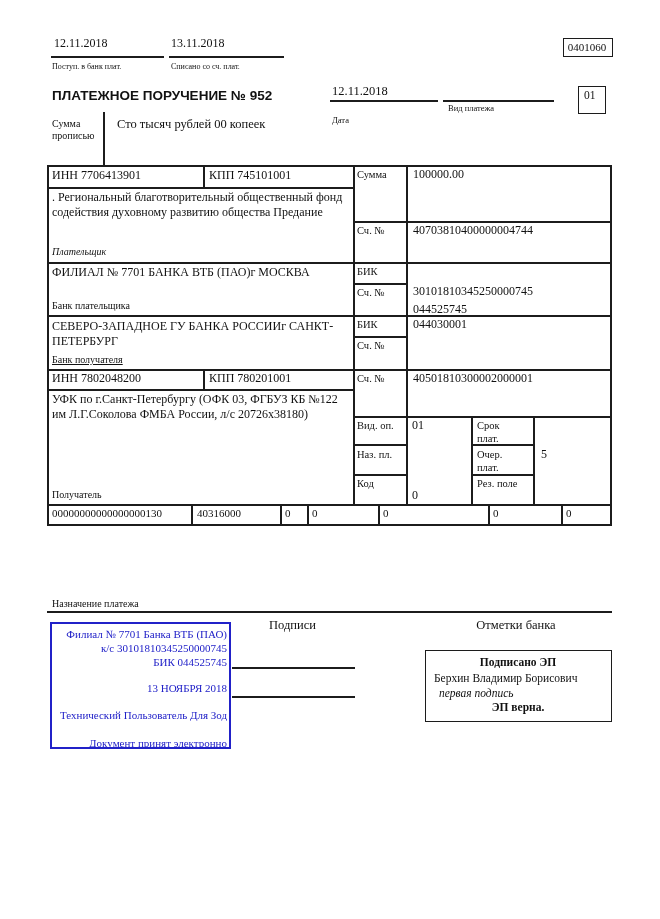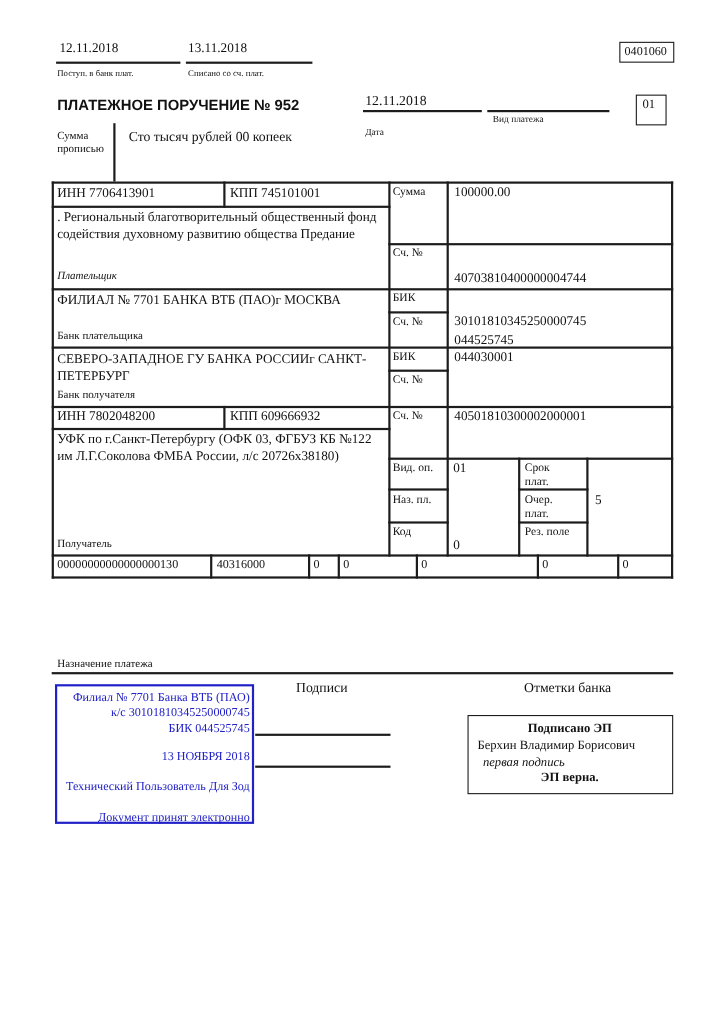--- a/index.html
+++ b/index.html
@@ -65,44 +65,44 @@
   <div class="ln" style="left:47px;top:187px;width:308px;height:2px;"></div>
   <div class="t fs12" style="left:52px;top:169px;">ИНН 7706413901</div>
   <div class="t fs12" style="left:209px;top:169px;">КПП 745101001</div>
   <div class="w fs12" style="left:52px;top:190px;width:292px;">. Региональный благотворительный общественный фонд содействия духовному развитию общества Предание</div>
   <div class="t fs10" style="left:52px;top:246px;font-style:italic;">Плательщик</div>
 
   <div class="t fs105" style="left:357px;top:169px;">Сумма</div>
   <div class="t fs12" style="left:413px;top:168px;">100000.00</div>
   <div class="ln" style="left:353px;top:221px;width:259px;height:2px;"></div>
   <div class="t fs105" style="left:357px;top:225px;">Сч. №</div>
-  <div class="t fs12" style="left:413px;top:224px;margin-top:22px;">40703810400000004744</div>
+  <div class="t fs12" style="left:413px;top:224px;">40703810400000004744</div>
 
   <div class="ln" style="left:47px;top:262px;width:565px;height:2px;"></div>
   <div class="t fs12" style="left:52px;top:266px;">ФИЛИАЛ № 7701 БАНКА ВТБ (ПАО)г МОСКВА</div>
   <div class="t fs10" style="left:52px;top:300px;">Банк плательщика</div>
   <div class="t fs105" style="left:357px;top:266px;">БИК</div>
   <div class="t fs12" style="left:413px;top:265px;margin-top:38px;">044525745</div>
   <div class="ln" style="left:353px;top:283px;width:55px;height:2px;"></div>
   <div class="t fs105" style="left:357px;top:287px;">Сч. №</div>
   <div class="t fs12" style="left:413px;top:285px;">30101810345250000745</div>
 
   <div class="ln" style="left:47px;top:315px;width:565px;height:2px;"></div>
   <div class="w fs12" style="left:52px;top:319px;width:302px;">СЕВЕРО-ЗАПАДНОЕ ГУ БАНКА РОССИИг САНКТ-ПЕТЕРБУРГ</div>
-  <div class="t fs10" style="left:52px;top:354px;">Банк получателя</div>
+  <div class="t fs10" style="left:52px;top:354px;text-decoration:underline;">Банк получателя</div>
   <div class="t fs105" style="left:357px;top:319px;">БИК</div>
   <div class="t fs12" style="left:413px;top:318px;">044030001</div>
   <div class="ln" style="left:353px;top:336px;width:55px;height:2px;"></div>
   <div class="t fs105" style="left:357px;top:340px;">Сч. №</div>
 
   <div class="ln" style="left:47px;top:369px;width:565px;height:2px;"></div>
   <div class="ln" style="left:203px;top:369px;width:2px;height:22px;"></div>
   <div class="ln" style="left:47px;top:389px;width:308px;height:2px;"></div>
   <div class="t fs12" style="left:52px;top:372px;">ИНН 7802048200</div>
-  <div class="t fs12" style="left:209px;top:372px;">КПП 609666932</div>
+  <div class="t fs12" style="left:209px;top:372px;">КПП 780201001</div>
   <div class="t fs105" style="left:357px;top:373px;">Сч. №</div>
   <div class="t fs12" style="left:413px;top:372px;">40501810300002000001</div>
   <div class="w fs12" style="left:52px;top:392px;width:300px;">УФК по г.Санкт-Петербургу (ОФК 03, ФГБУЗ КБ №122 им Л.Г.Соколова ФМБА России, л/с 20726х38180)</div>
   <div class="t fs10" style="left:52px;top:489px;">Получатель</div>
 
   <div class="ln" style="left:353px;top:416px;width:259px;height:2px;"></div>
   <div class="ln" style="left:471px;top:416px;width:2px;height:90px;"></div>
   <div class="ln" style="left:533px;top:416px;width:2px;height:90px;"></div>
   <div class="ln" style="left:353px;top:444px;width:55px;height:2px;"></div>
   <div class="ln" style="left:471px;top:444px;width:64px;height:2px;"></div>

